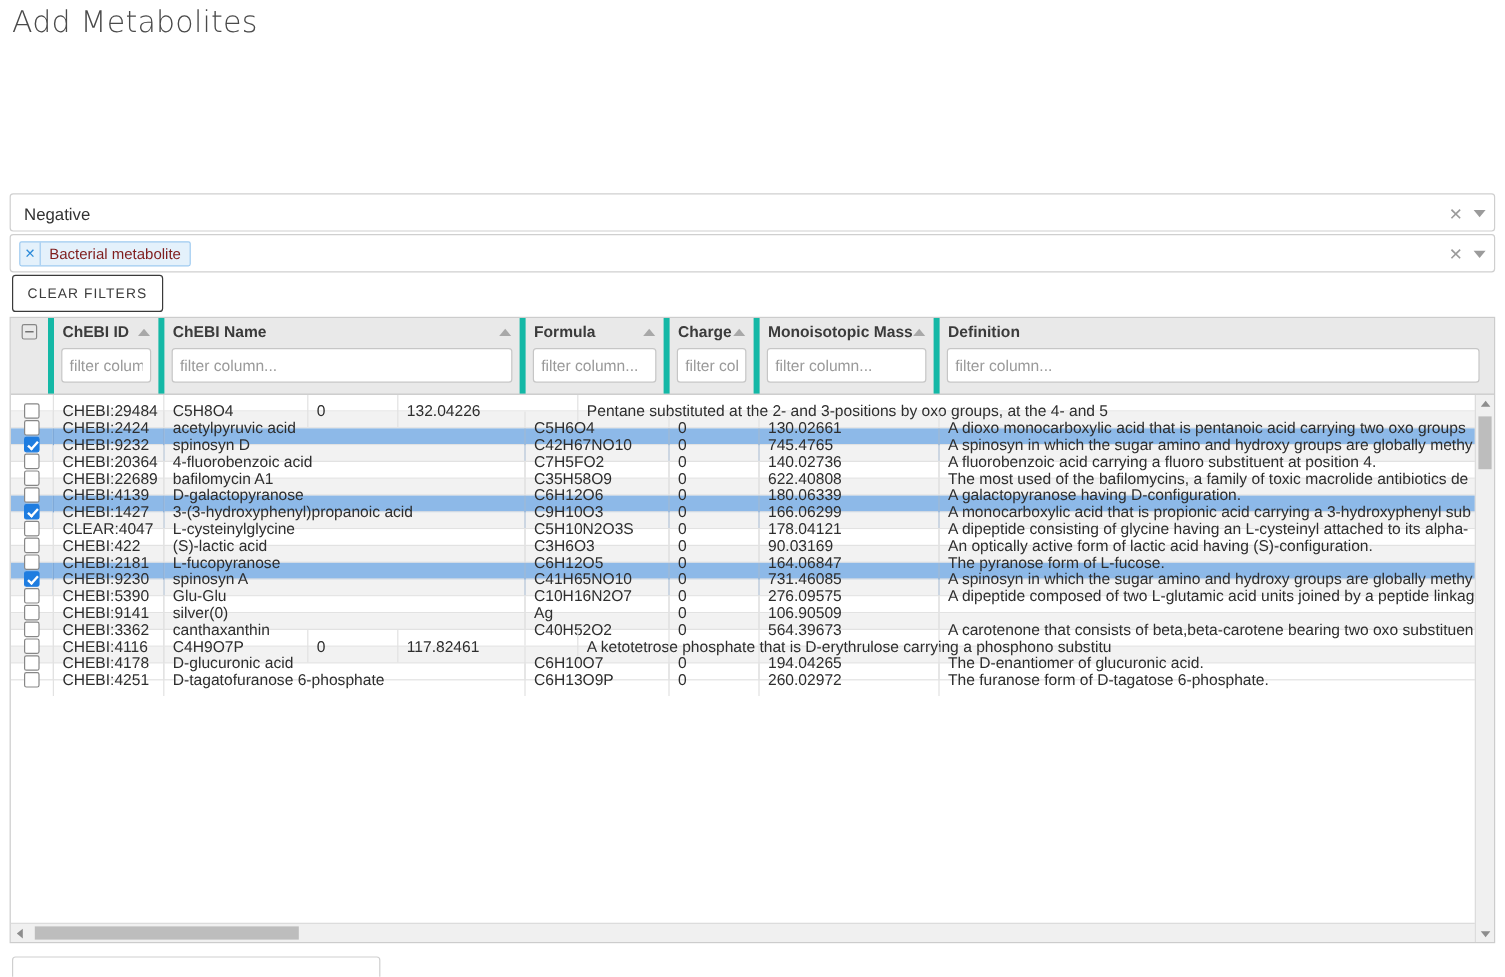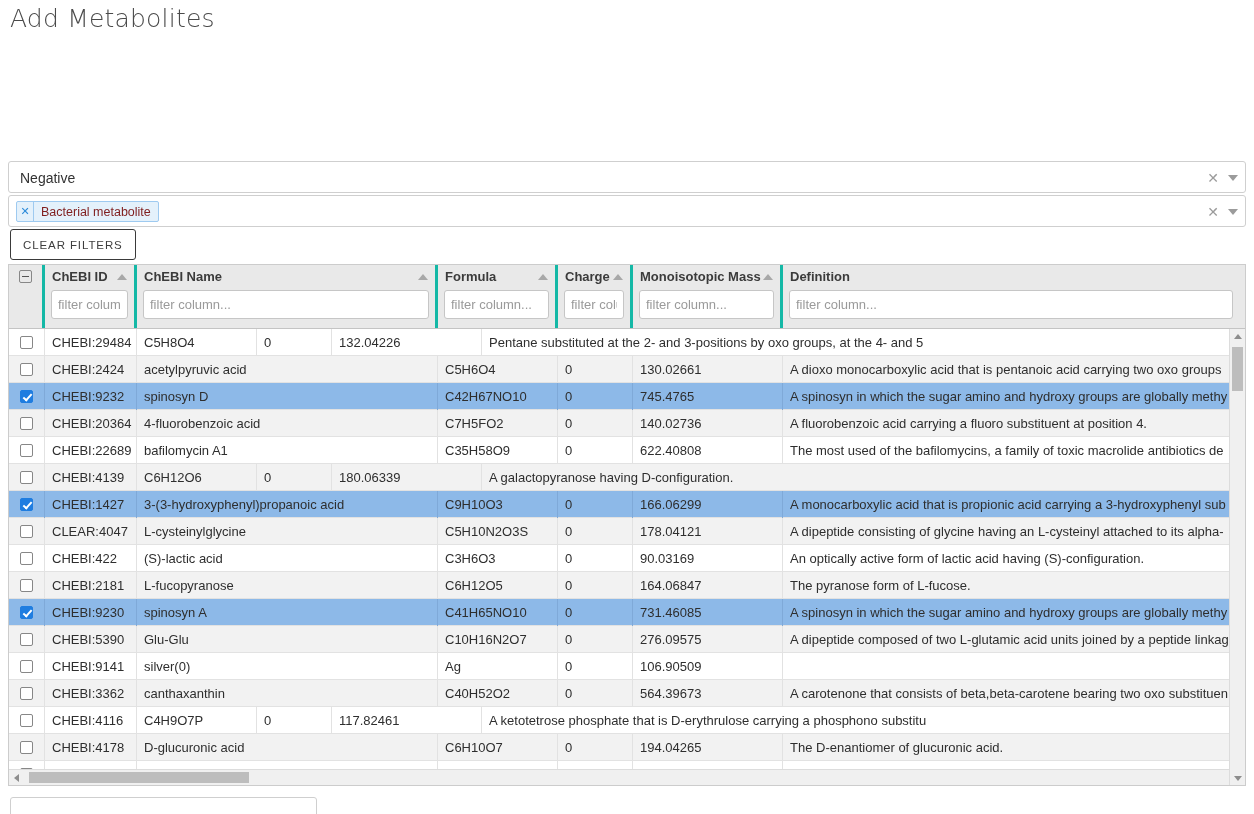--- a/index.html
+++ b/index.html
@@ -108,21 +108,21 @@
 
   .grid-head {
     position: relative;
     height: 64px;
     background: #e9e9e9;
     border-bottom: 1px solid #c4c4c4;
     display: flex;
   }
   .hcell {
     position: relative;
-    border-right: 3px solid #14b8a6;
+    border-right: 5px solid #14b8a6;
     padding: 0;
     flex: 0 0 auto;
     overflow: hidden;
   }
   .hcell:last-child { border-right: none; }
   .hcell-title {
     position: relative;
     height: 24px;
     line-height: 24px;
     padding: 0 6px 0 7px;
@@ -186,26 +186,26 @@
     transform: rotate(42deg);
   }
 
   .grid-body {
     position: relative;
     height: 457px;
     overflow: hidden;
   }
   .row {
     display: flex;
-    height: 27px;
+    height: 14px;
     border-bottom: 1px solid #e2e2e2;
     background: #ffffff;
     font-size: 13px;
     color: #2e2e2e;
-    align-items: center;
+    align-items: flex-start;
   }
   .row.alt { background: #f2f2f2; }
   .row.selected { background: #8db9e8; }
   .cell {
     flex: 0 0 auto;
     height: 27px;
     line-height: 27px;
     padding: 0 6px 0 7px;
     border-right: 1px solid #e2e2e2;
     white-space: nowrap;
@@ -443,20 +443,21 @@
           <div class="cell c-form">C35H58O9</div>
           <div class="cell c-charge">0</div>
           <div class="cell c-mass">622.40808</div>
           <div class="cell c-def def">The most used of the bafilomycins, a family of toxic macrolide antibiotics de</div>
         </div>
         <div class="row alt">
           <div class="cell sel">
             <span class="cb"></span>
           </div>
           <div class="cell c-id">CHEBI:4139</div>
+          <div class="cell c-name">D-galactopyranose</div>
           <div class="cell c-form">C6H12O6</div>
           <div class="cell c-charge">0</div>
           <div class="cell c-mass">180.06339</div>
           <div class="cell c-def def">A galactopyranose having D-configuration.</div>
         </div>
         <div class="row selected">
           <div class="cell sel">
             <span class="cb checked"></span>
           </div>
           <div class="cell c-id">CHEBI:1427</div>

